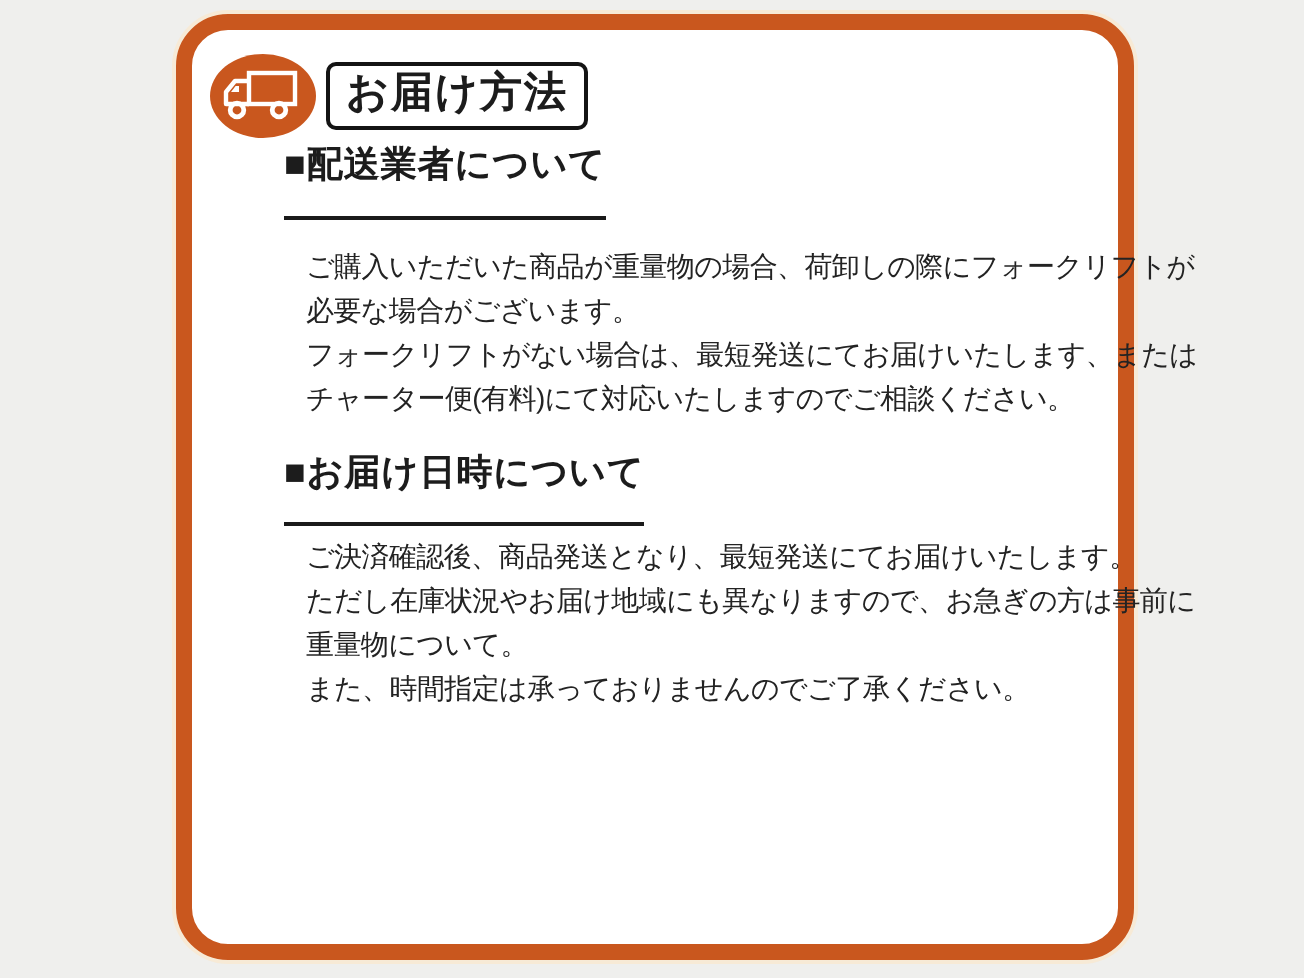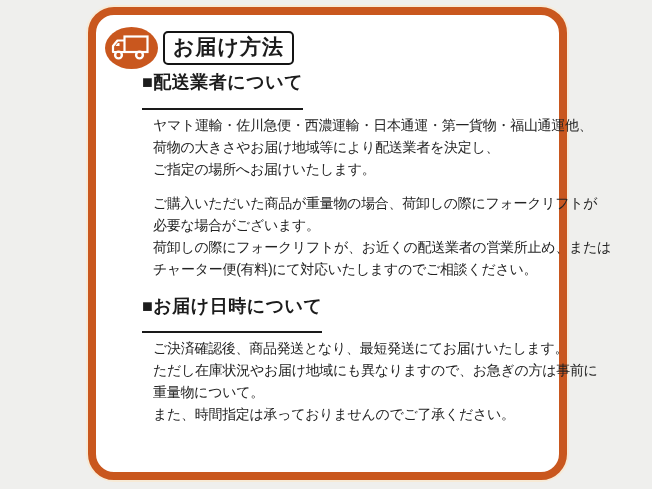--- a/index.html
+++ b/index.html
@@ -94,32 +94,27 @@
         <path d="M12.8 16 L10.5 19 H14.5 V16 Z" fill="#ffffff"></path>
         <circle cx="13.5" cy="28" r="3.4" fill="none" stroke="#ffffff" stroke-width="2.4"></circle>
         <circle cx="34.5" cy="28" r="3.4" fill="none" stroke="#ffffff" stroke-width="2.4"></circle>
       </svg>
     </span>
     <span class="title-box">お届け方法</span>
   </div>
 
   <div class="section s1">
     <h2 class="section-heading">■配送業者について</h2>
-    <div class="section-body">
-      <div class="body-line">ヤマト運輸・佐川急便・西濃運輸・日本通運・第一貨物・福山通運他、</div>
-      <div class="body-line">荷物の大きさやお届け地域等により配送業者を決定し、</div>
-      <div class="body-line">ご指定の場所へお届けいたします。</div>
-    </div>
   </div>
 
   <div class="section s2">
     <div class="section-body">
       <div class="body-line">ご購入いただいた商品が重量物の場合、荷卸しの際にフォークリフトが</div>
       <div class="body-line">必要な場合がございます。</div>
-      <div class="body-line">荷卸しの際にフォークリフトが、お近くの配送業者の営業所止め、または</div>
+      <div class="body-line">フォークリフトがない場合は、最短発送にてお届けいたします、または</div>
       <div class="body-line">チャーター便(有料)にて対応いたしますのでご相談ください。</div>
     </div>
   </div>
 
   <div class="section s3">
     <h2 class="section-heading">■お届け日時について</h2>
     <div class="section-body">
       <div class="body-line">ご決済確認後、商品発送となり、最短発送にてお届けいたします。</div>
       <div class="body-line">ただし在庫状況やお届け地域にも異なりますので、お急ぎの方は事前に</div>
       <div class="body-line">重量物について。</div>

